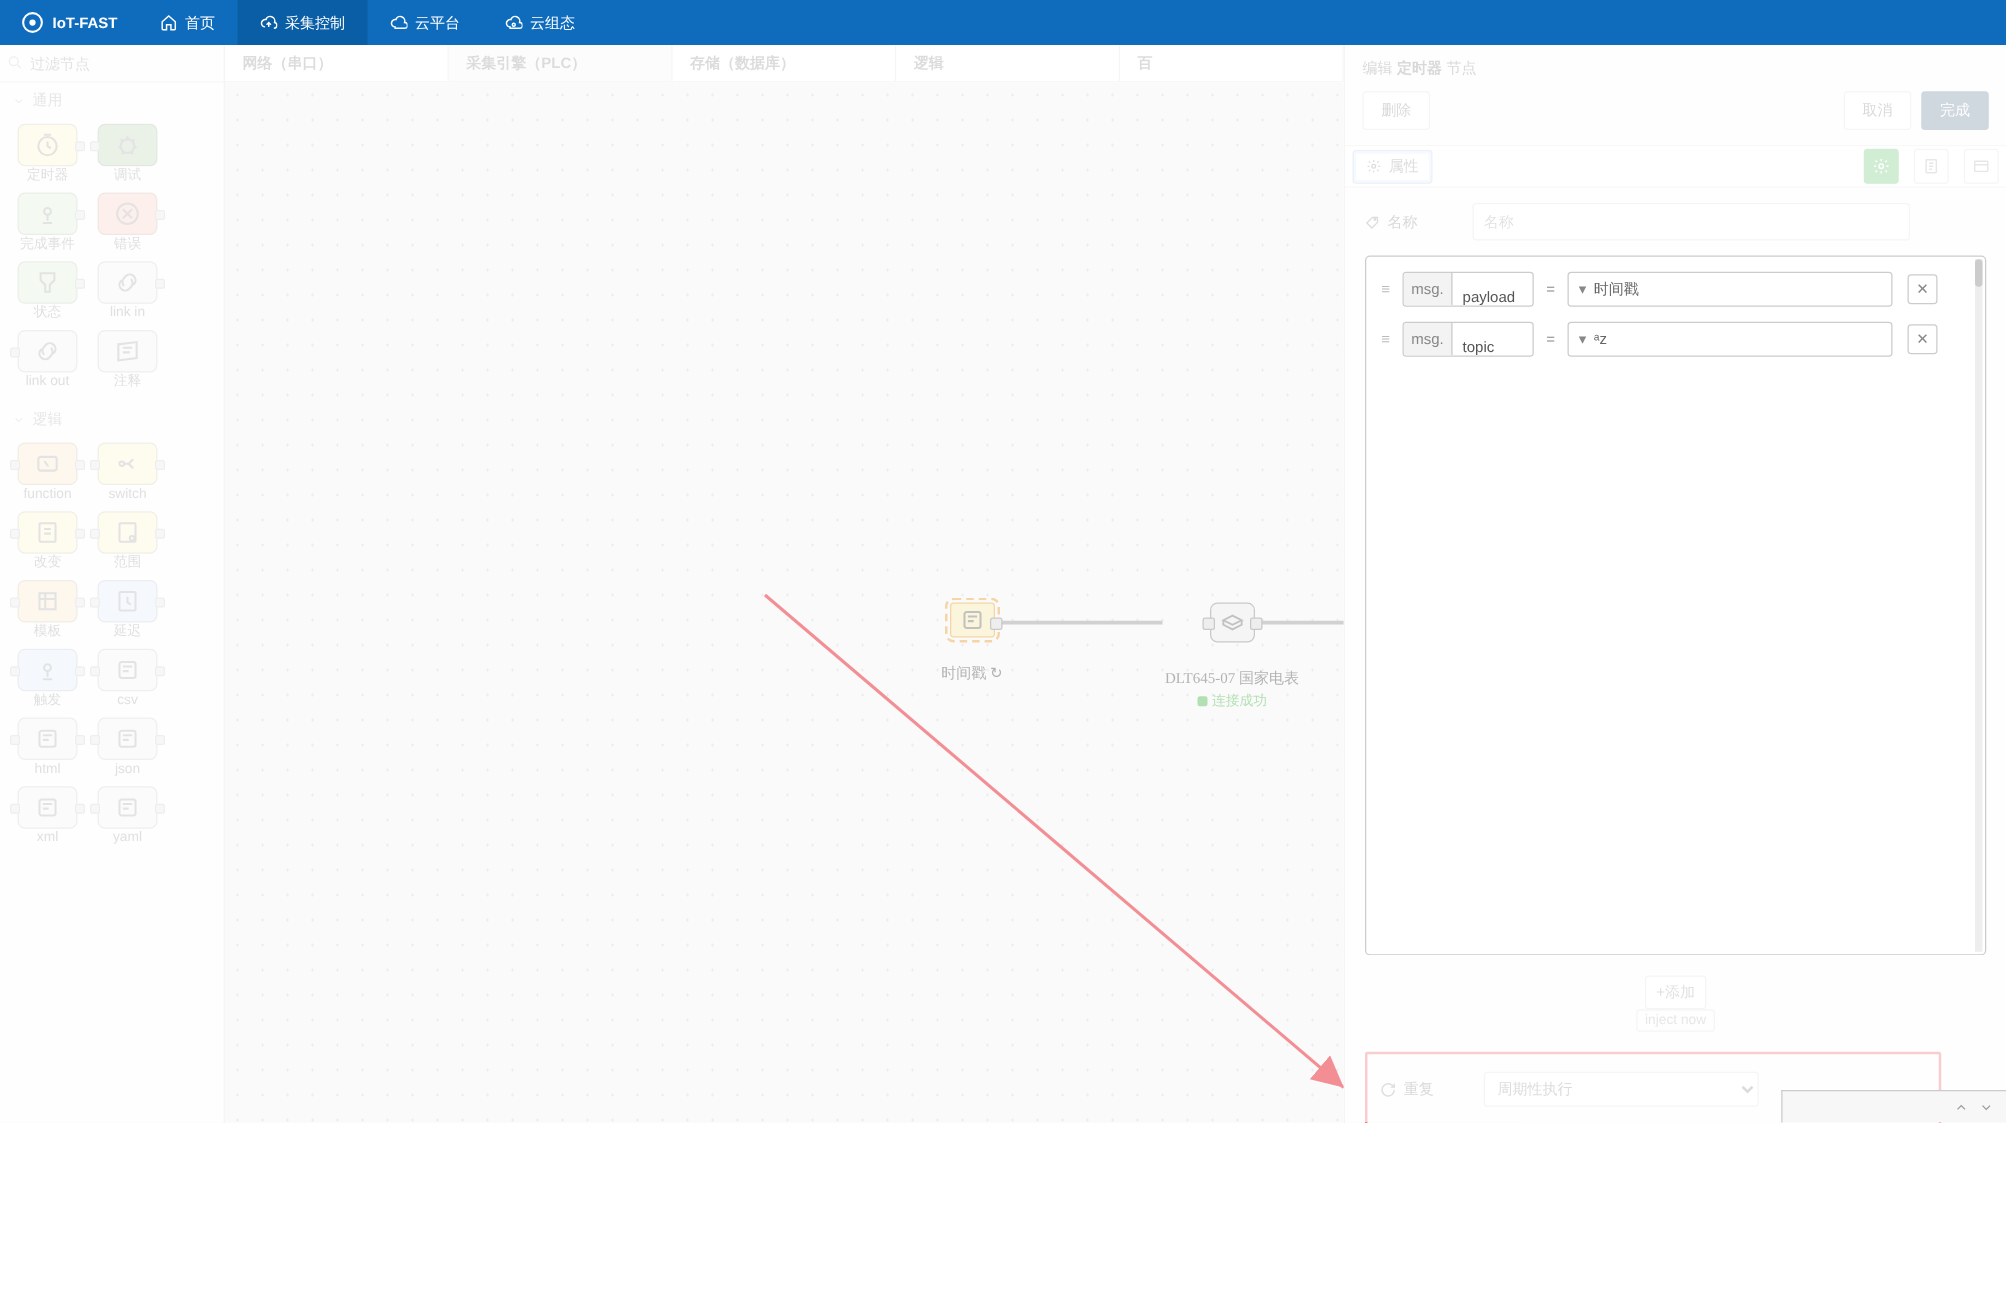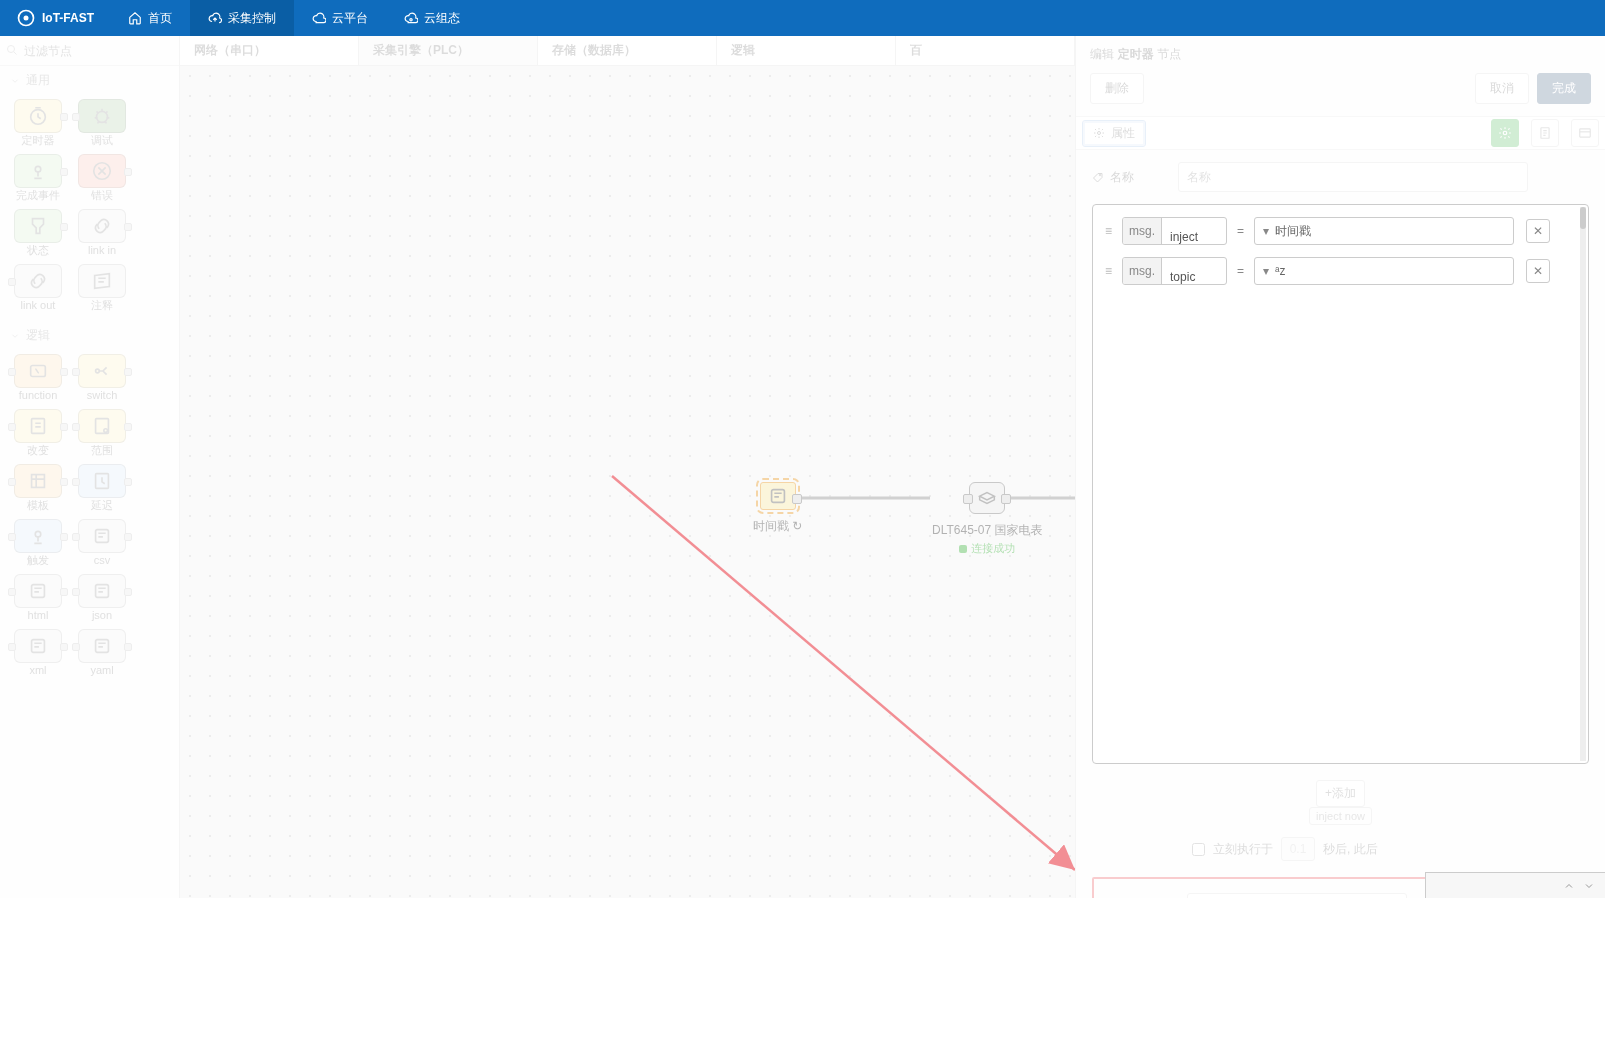--- a/index.html
+++ b/index.html
@@ -37,21 +37,21 @@
 .ctabs { height:30px; display:flex; border-bottom:1px solid #ccc; background:#fff;font-weight:bold; }
 .ctab { width:180px; border-right:1px solid #ccc; display:flex; align-items:center; padding:0 14px; color:#555; cursor:pointer; white-space:nowrap; overflow:hidden; }
 .ctab.active { background:#f0f0f0; }
 .canvas { flex:1; position:relative; overflow:hidden; background:#f3f3f3;
   background-image:radial-gradient(circle,#d5d5d5 1px,transparent 1px);
   background-size:20px 20px; }
 .wire { stroke:#999; stroke-width:3; fill:none; }
 .fnode { position:absolute; display:flex; flex-direction:column; align-items:center; }
 .fnode-box { width:36px; height:32px; border-radius:6px; border:1px solid #888; display:flex; align-items:center; justify-content:center; position:relative; }
 .fnode-box.sel { outline:2px dashed #e8a23a; outline-offset:2px; border-color:#e8a23a; }
-.fnode-lbl { font-size:12px; color:#555; margin-top:8px; white-space:nowrap; }
+.fnode-lbl { font-size:12px; color:#555; margin-top:20px; white-space:nowrap;font-family:Liberation Serif, serif; }
 .fnode-status { font-size:11px; color:#5b5; margin-top:2px; display:flex; align-items:center; gap:4px; }
 .fnode-status::before { content:""; width:8px; height:8px; background:#5b5; border-radius:2px; }
 .fport { width:10px; height:10px; background:#d9d9d9; border:1px solid #888; border-radius:2px; position:absolute; top:11px; }
 .fport.l { left:-7px; }
 .fport.r { right:-7px; }
 .arrow-annot { position:absolute; pointer-events:none; }
 
 
 .dim { position:absolute; inset:0; background:rgba(255,255,255,.55); pointer-events:none; }
 
@@ -474,21 +474,21 @@
         </div>
         <input class="finput" type="text" placeholder="名称" style="">
       </div>
 
       <div class="rule-list">
         <div id="rules">
             <div class="rule">
     <span class="drag-h">≡</span>
     <span class="msg-pill">
                 <span class="pre">msg.</span>
-                <span class="val">inject</span>
+                <span class="val">payload</span>
               </span>
     <span class="eq">=</span>
     <span class="type-sel">
                 <span class="tri">▾</span>
                 <span>时间戳</span>
               </span>
     <span class="x">✕</span>
             </div>
             <div class="rule">
     <span class="drag-h">≡</span>
@@ -506,26 +506,20 @@
           </div>
         <div style="position:absolute; right:2px; top:2px; bottom:2px; width:6px; background:#eee;">
             <div style="position:absolute;top:0;left:0;right:0;height:22px;background:#ccc;border-radius:3px;"></div>
           </div>
       </div>
       <div class="rule-foot">
         <button class="addbtn">+添加</button>
         <span class="inject-now">inject now</span>
       </div>
 
-      <div class="once-row">
-        <input type="checkbox" style="">
-        <span>立刻执行于</span>
-        <input type="text" disabled="" value="0.1" style="">
-        <span>秒后, 此后</span>
-      </div>
 
       <div class="repeat-box">
         <div class="frow">
           <div class="flabel" style="width:auto;">
             <svg width="13" height="13" viewBox="0 0 24 24" fill="none" stroke="#555" stroke-width="2">
                 <path d="M21 12a9 9 0 1 1-3-6.7L21 8"></path>
                 <path d="M21 3v5h-5"></path>
               </svg>
             <span>重复</span>
           </div>

